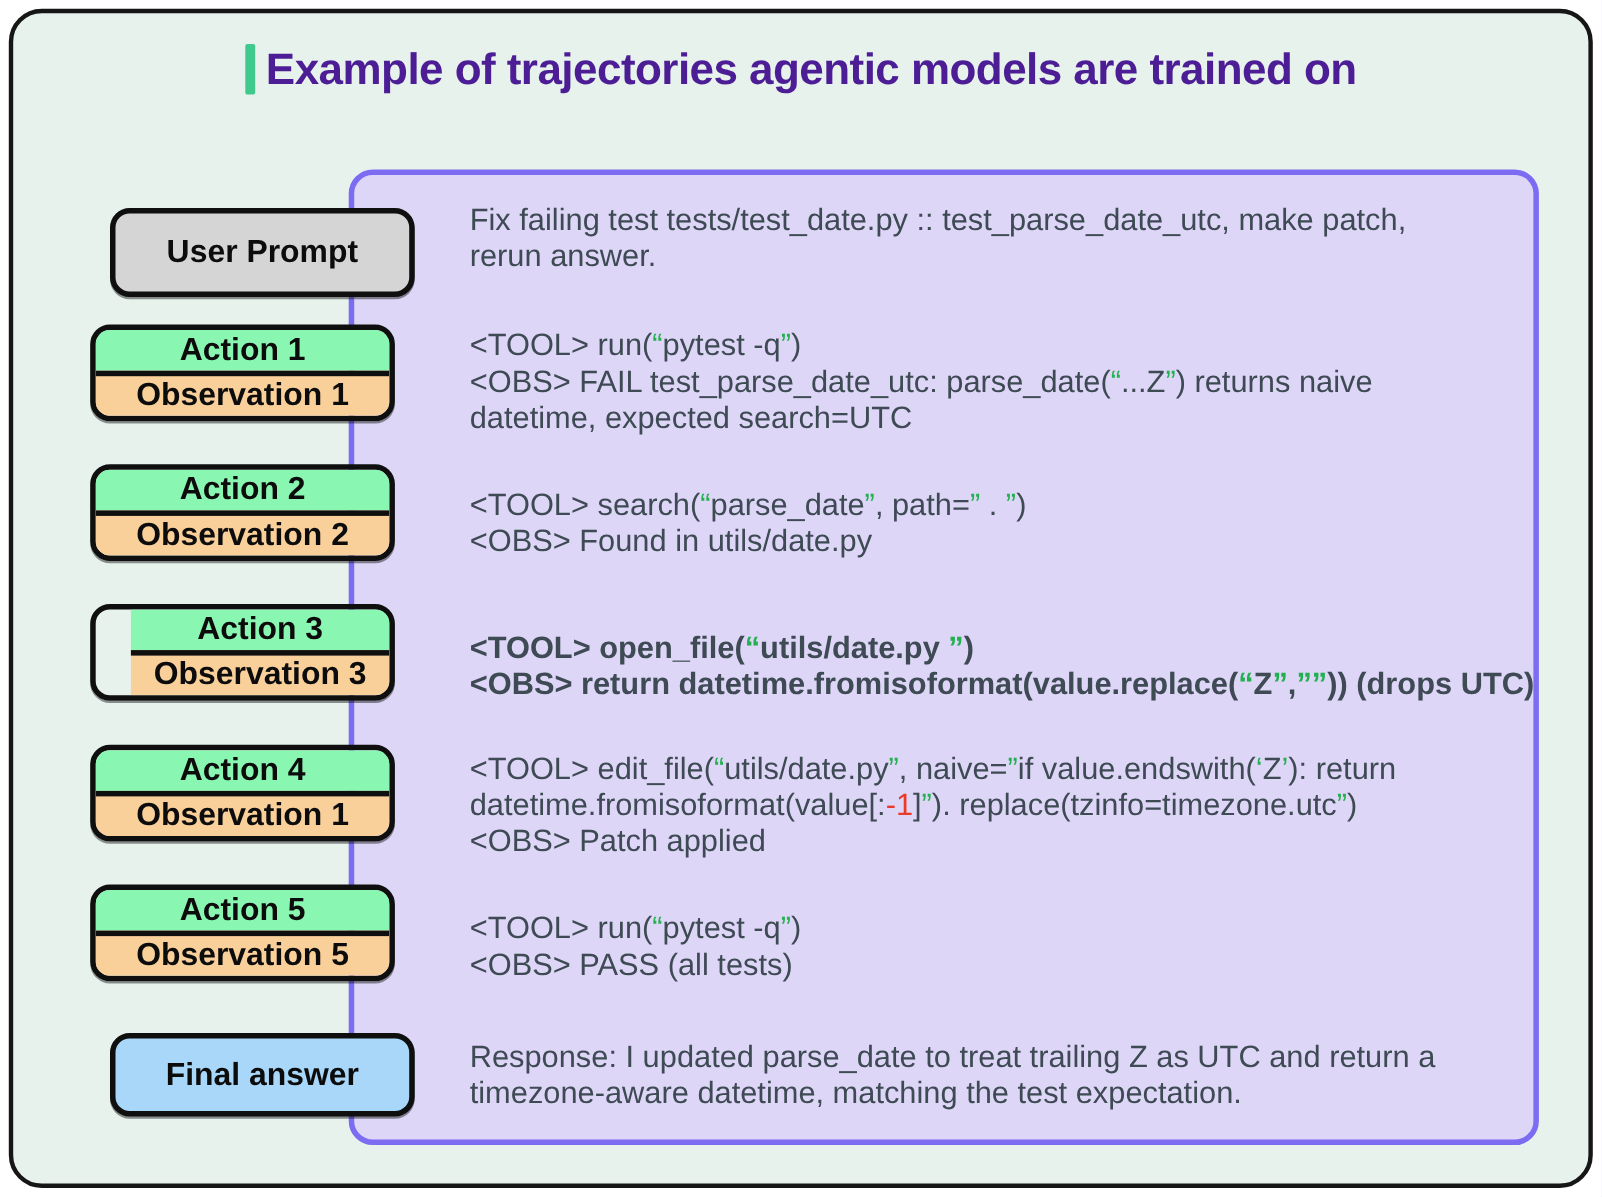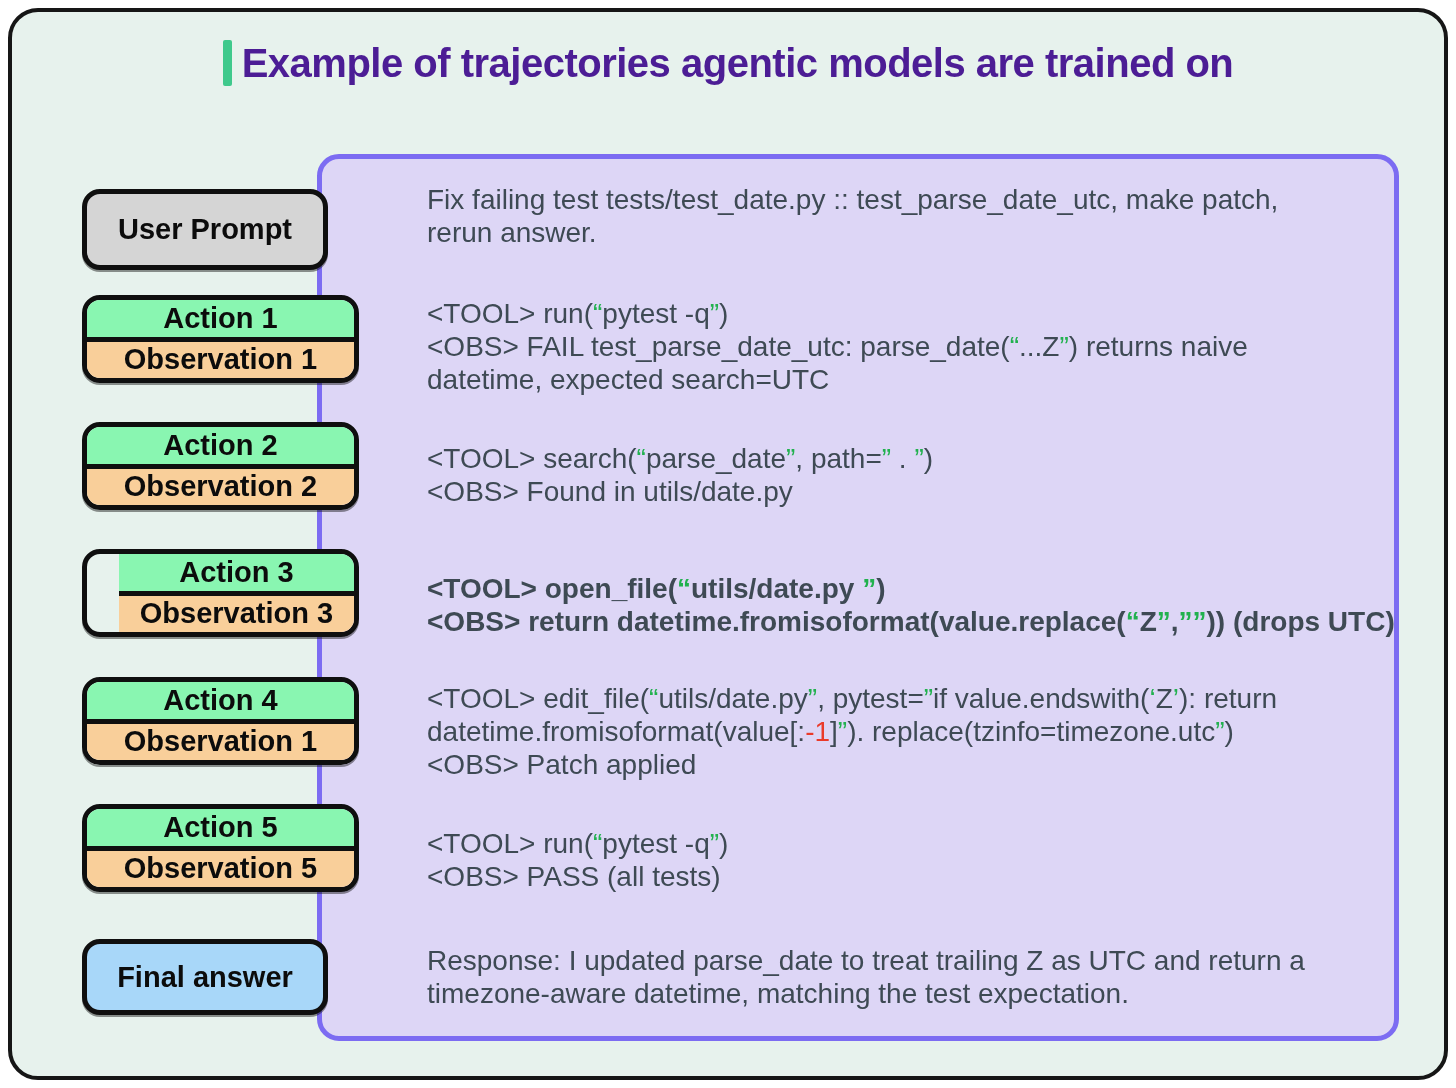--- a/index.html
+++ b/index.html
@@ -32,21 +32,21 @@
   .title-text{
     font-size:40px;font-weight:bold;color:#4c1d95;letter-spacing:-0.5px;white-space:nowrap;
   }
   .panel{
     position:absolute;left:305px;top:142px;width:1082px;height:887px;
     background:var(--panel-fill);
     border:5px solid var(--panel-border);
     border-radius:22px;
   }
   .box{
-    position:absolute;left:70px;width:246px;
+    position:absolute;left:88px;width:277px;
     border:5px solid var(--box-border);
     border-radius:18px;
     display:flex;align-items:center;justify-content:center;
     font-size:29px;font-weight:bold;color:#0c0c0c;
     box-shadow:0 2px 0 rgba(15,15,15,0.45);
     z-index:2;
   }
   .pair{
     position:absolute;left:70px;width:277px;height:88px;
     border:5px solid var(--box-border);
@@ -162,21 +162,21 @@
     </div>
   <div class="tblock tb-step2">
       <div class="line"><span>&lt;TOOL&gt; search(</span><span class="q">“</span><span>parse_date</span><span class="q">”</span><span>, path=</span><span class="q">”</span><span> . </span><span class="q">”</span><span>)</span></div>
       <div class="line"><span>&lt;OBS&gt; Found in utils/date.py</span></div>
     </div>
   <div class="tblock tb-step3">
       <div class="line"><span>&lt;TOOL&gt; open_file(</span><span class="q">“</span><span>utils/date.py </span><span class="q">”</span><span>)</span></div>
       <div class="line"><span>&lt;OBS&gt; return datetime.fromisoformat(value.replace(</span><span class="q">“</span><span>Z</span><span class="q">”</span><span>,</span><span class="q">””</span><span>)) (drops UTC)</span></div>
     </div>
   <div class="tblock tb-step4">
-      <div class="line"><span>&lt;TOOL&gt; edit_file(</span><span class="q">“</span><span>utils/date.py</span><span class="q">”</span><span>, pytest=</span><span class="q">”</span><span>if value.endswith(</span><span class="q">‘</span><span>Z</span><span class="q">’</span><span>): return</span></div>
+      <div class="line"><span>&lt;TOOL&gt; edit_file(</span><span class="q">“</span><span>utils/date.py</span><span class="q">”</span><span>, naive=</span><span class="q">”</span><span>if value.endswith(</span><span class="q">‘</span><span>Z</span><span class="q">’</span><span>): return</span></div>
       <div class="line"><span>datetime.fromisoformat(value[:</span><span class="hl">-1</span><span>]</span><span class="q">”</span><span>). replace(tzinfo=timezone.utc</span><span class="q">”</span><span>)</span></div>
       <div class="line"><span>&lt;OBS&gt; Patch applied</span></div>
     </div>
   <div class="tblock tb-step5">
       <div class="line"><span>&lt;TOOL&gt; run(</span><span class="q">“</span><span>pytest -q</span><span class="q">”</span><span>)</span></div>
       <div class="line"><span>&lt;OBS&gt; PASS (all tests)</span></div>
     </div>
   <div class="tblock tb-final">
       <div class="line"><span>Response: I updated parse_date to treat trailing Z as UTC and return a</span></div>
       <div class="line"><span>timezone-aware datetime, matching the test expectation.</span></div>

